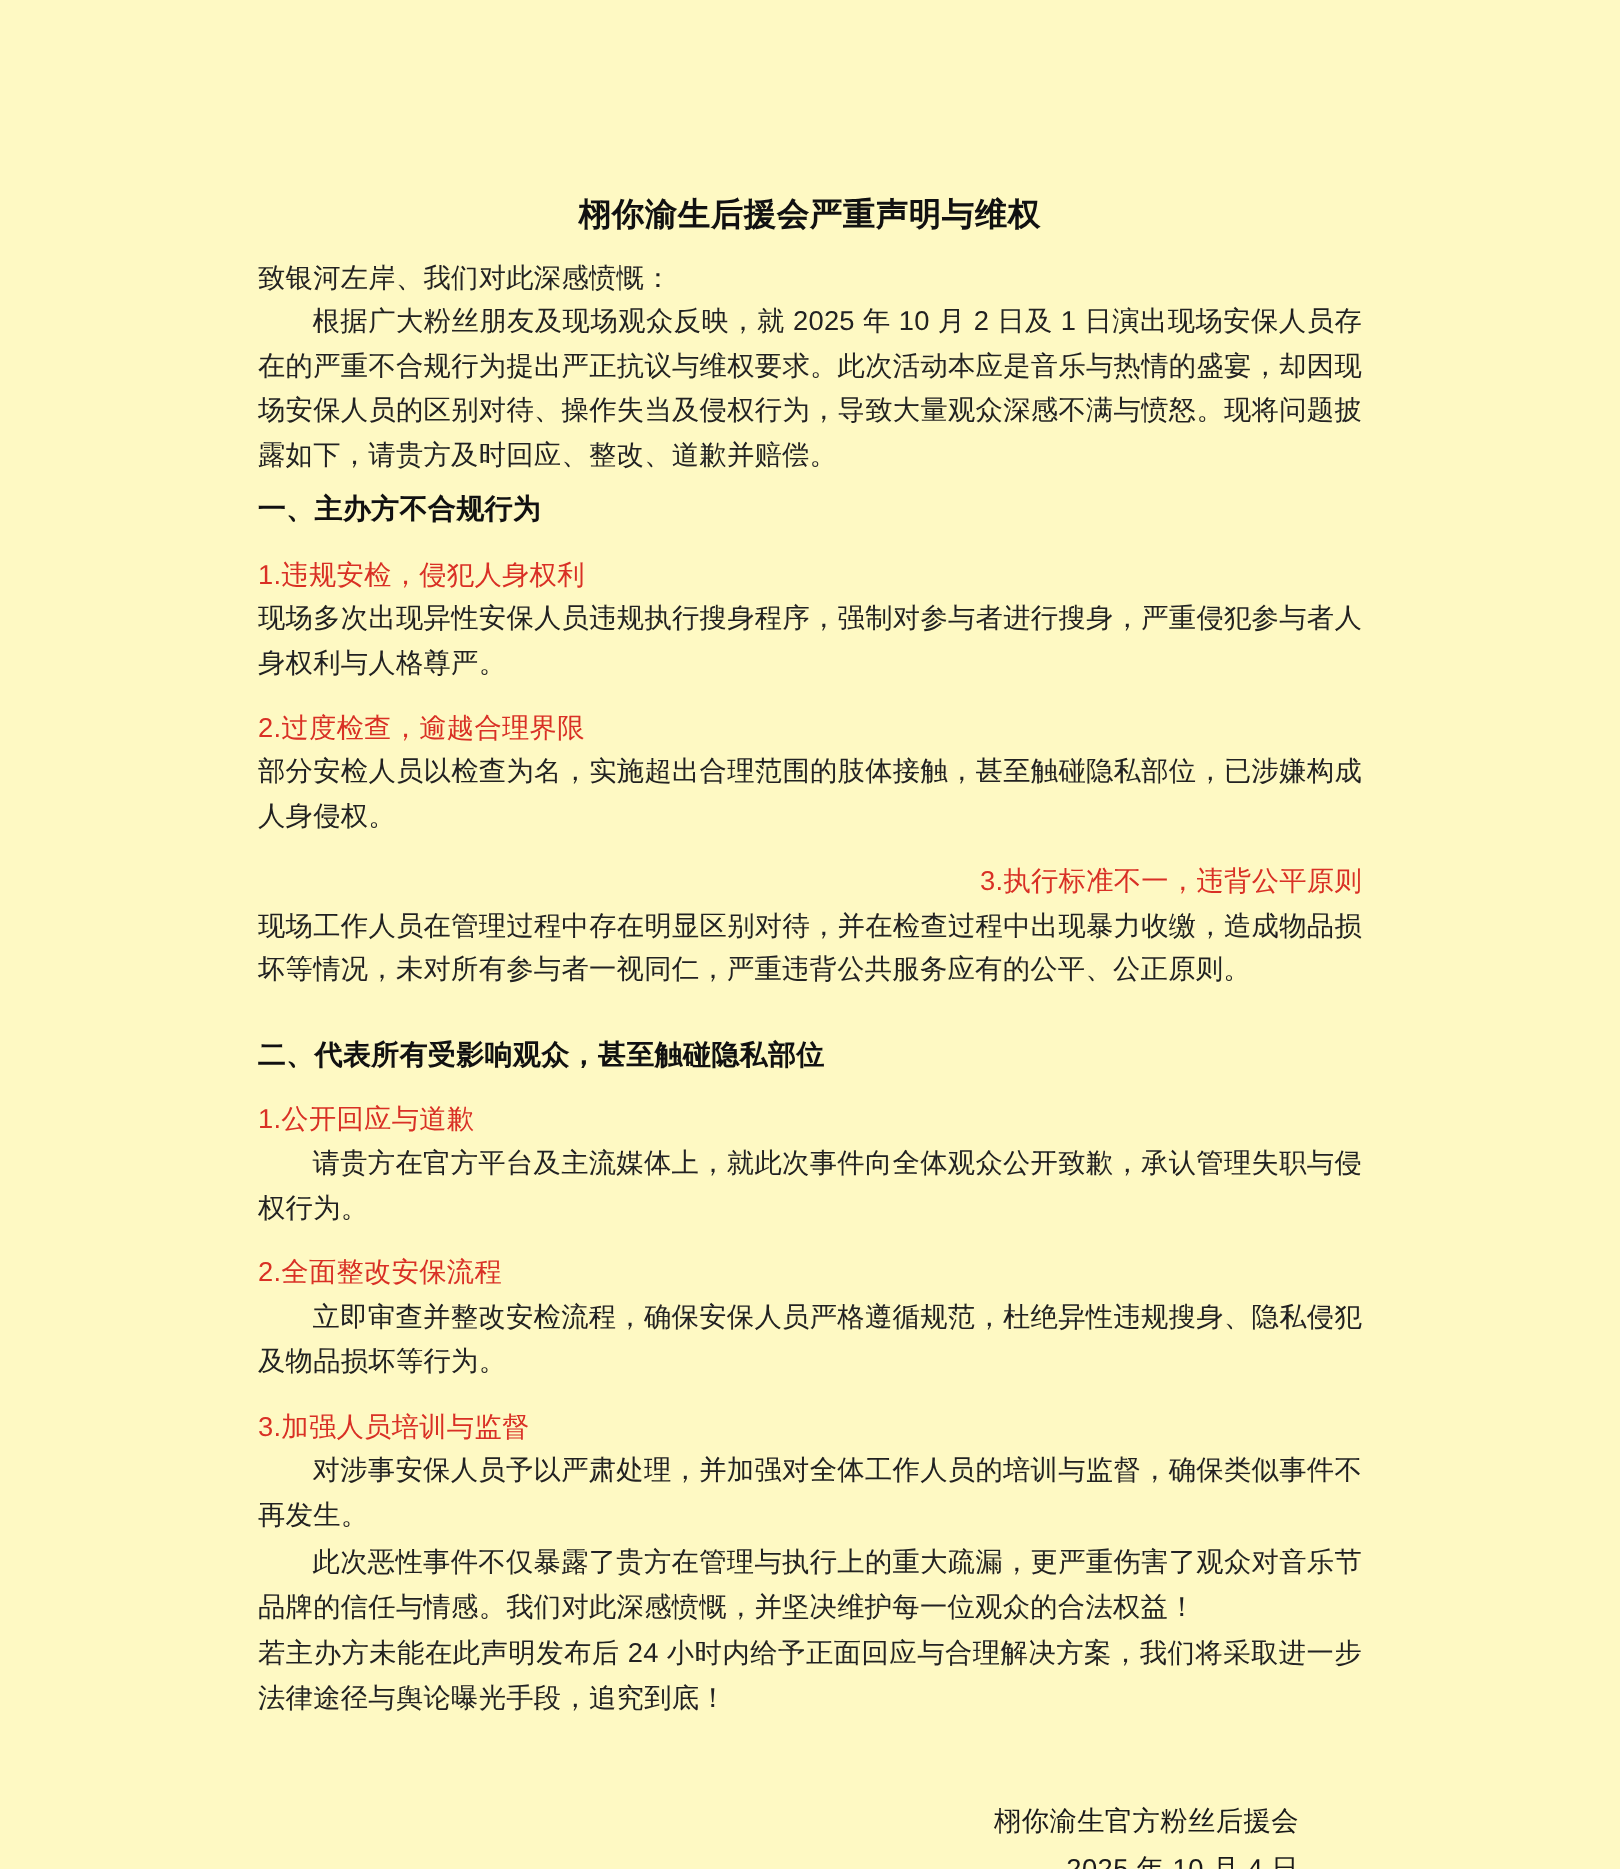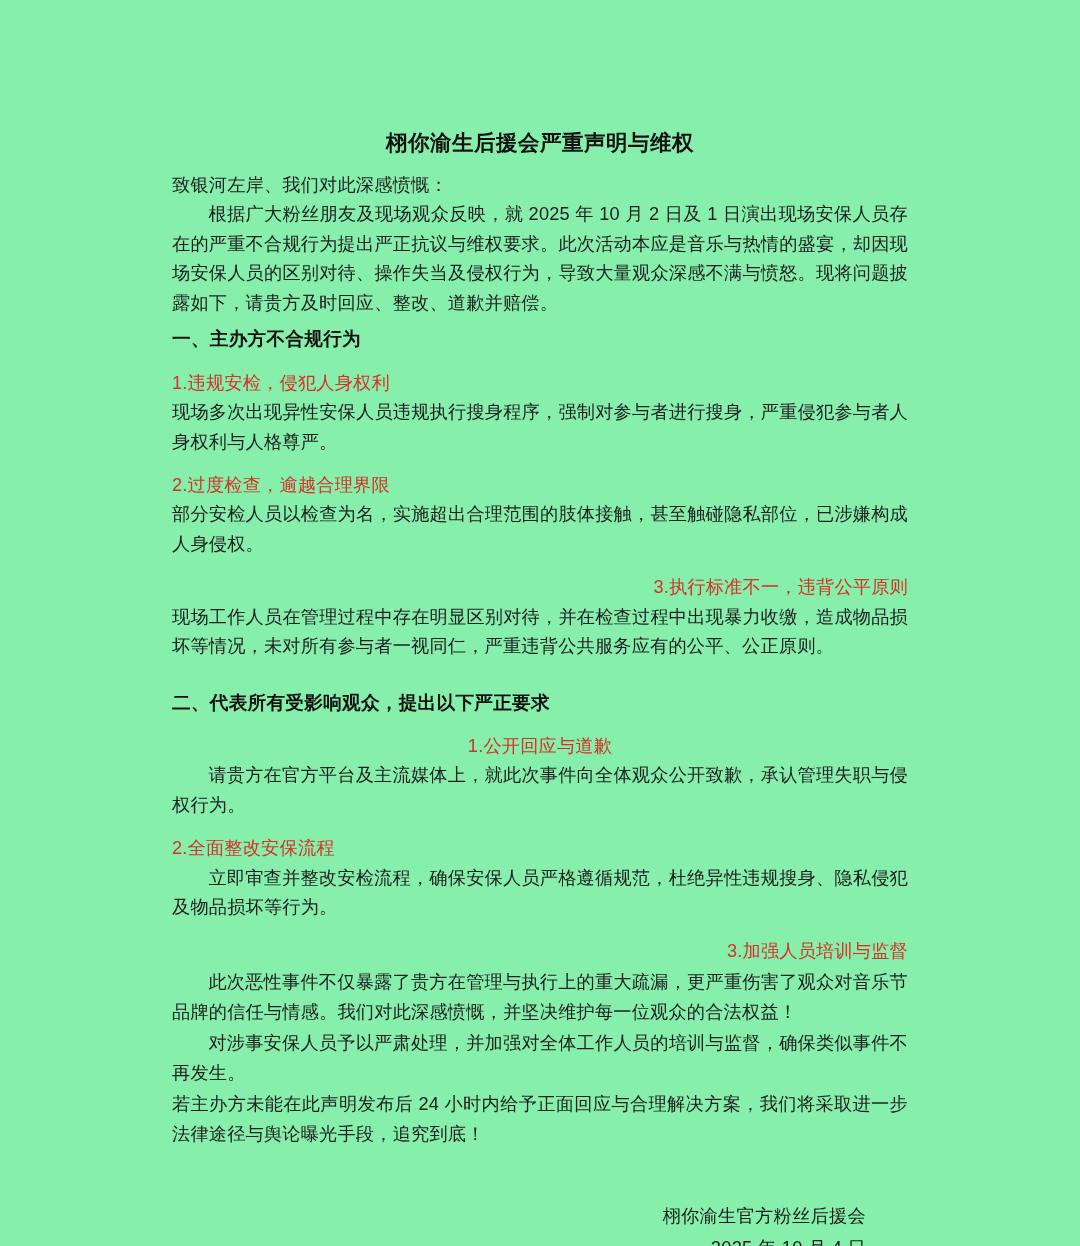--- a/index.html
+++ b/index.html
@@ -11,21 +11,21 @@
     width: 1080px;
     height: 1246px;
     font-family: "Liberation Sans", "DejaVu Sans", sans-serif;
     color: #1a1a1a;
     overflow: hidden;
   }
   .page {
     position: relative;
     width: 1080px;
     height: 1246px;
-    background: #86efac;
+    background: #fef9c3;
     box-sizing: border-box;
     padding: 128px 172px 0 172px;
   }
   .doc-title {
     text-align: center;
     font-size: 21.5px;
     font-weight: bold;
     letter-spacing: 0.5px;
     margin: 0 0 14px 0;
     color: #111111;
@@ -96,32 +96,32 @@
 
   <p class="red-head" style="color: rgb(217, 48, 37);">1.违规安检，侵犯人身权利</p>
   <p class="body-block">现场多次出现异性安保人员违规执行搜身程序，强制对参与者进行搜身，严重侵犯参与者人身权利与人格尊严。</p>
 
   <p class="red-head" style="color: rgb(217, 48, 37);">2.过度检查，逾越合理界限</p>
   <p class="body-block">部分安检人员以检查为名，实施超出合理范围的肢体接触，甚至触碰隐私部位，已涉嫌构成人身侵权。</p>
 
   <p class="red-head" style="color: rgb(217, 48, 37); text-align: right;">3.执行标准不一，违背公平原则</p>
   <p class="body-block">现场工作人员在管理过程中存在明显区别对待，并在检查过程中出现暴力收缴，造成物品损坏等情况，未对所有参与者一视同仁，严重违背公共服务应有的公平、公正原则。</p>
 
-  <h2 class="section-head spaced">二、代表所有受影响观众，提出以下严正要求</h2>
+  <h2 class="section-head spaced">二、代表所有受影响观众，甚至触碰隐私部位</h2>
 
-  <p class="red-head" style="color: rgb(217, 48, 37); text-align: center;">1.公开回应与道歉</p>
+  <p class="red-head" style="color: rgb(217, 48, 37);">1.公开回应与道歉</p>
   <p class="body-block indent">请贵方在官方平台及主流媒体上，就此次事件向全体观众公开致歉，承认管理失职与侵权行为。</p>
 
   <p class="red-head" style="color: rgb(217, 48, 37);">2.全面整改安保流程</p>
   <p class="body-block indent">立即审查并整改安检流程，确保安保人员严格遵循规范，杜绝异性违规搜身、隐私侵犯及物品损坏等行为。</p>
 
-  <p class="red-head" style="color: rgb(217, 48, 37); text-align: right;">3.加强人员培训与监督</p>
+  <p class="red-head" style="color: rgb(217, 48, 37);">3.加强人员培训与监督</p>
+  <p class="body-block indent">对涉事安保人员予以严肃处理，并加强对全体工作人员的培训与监督，确保类似事件不再发生。</p>
+
   <p class="body-block indent closing">此次恶性事件不仅暴露了贵方在管理与执行上的重大疏漏，更严重伤害了观众对音乐节品牌的信任与情感。我们对此深感愤慨，并坚决维护每一位观众的合法权益！</p>
-
-  <p class="body-block indent">对涉事安保人员予以严肃处理，并加强对全体工作人员的培训与监督，确保类似事件不再发生。</p>
   <p class="body-block">若主办方未能在此声明发布后 24 小时内给予正面回应与合理解决方案，我们将采取进一步法律途径与舆论曝光手段，追究到底！</p>
 
   <div class="sign-block">
     <div class="sign-line">栩你渝生官方粉丝后援会</div>
     <div class="sign-line">2025 年 10 月 4 日</div>
   </div>
 
 </div>
 
 </body></html>

